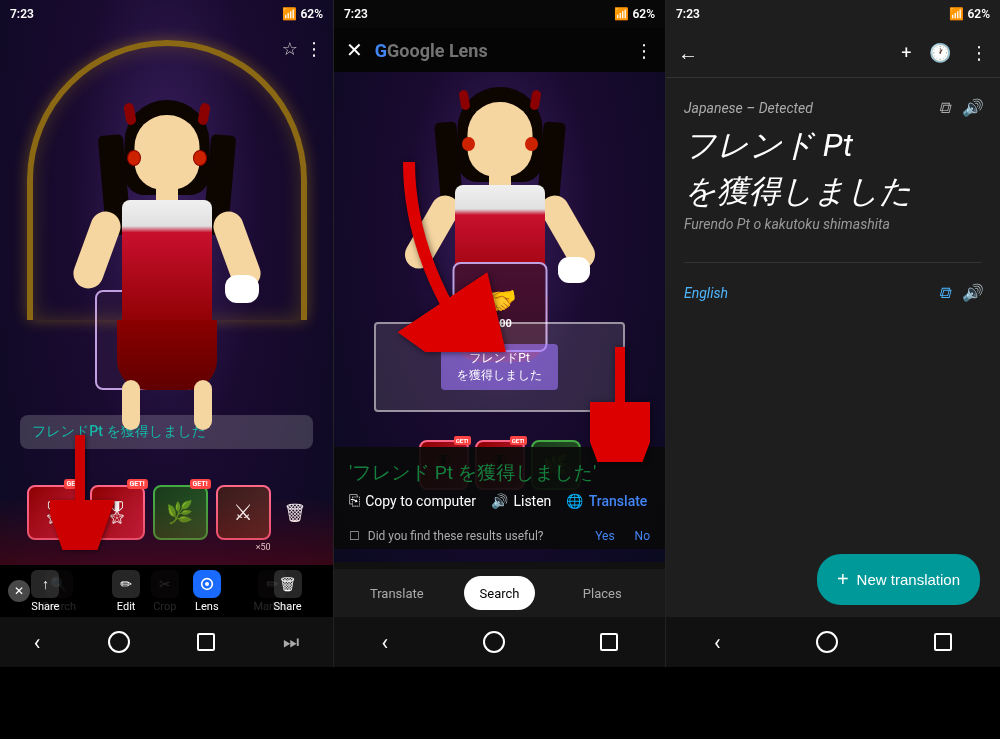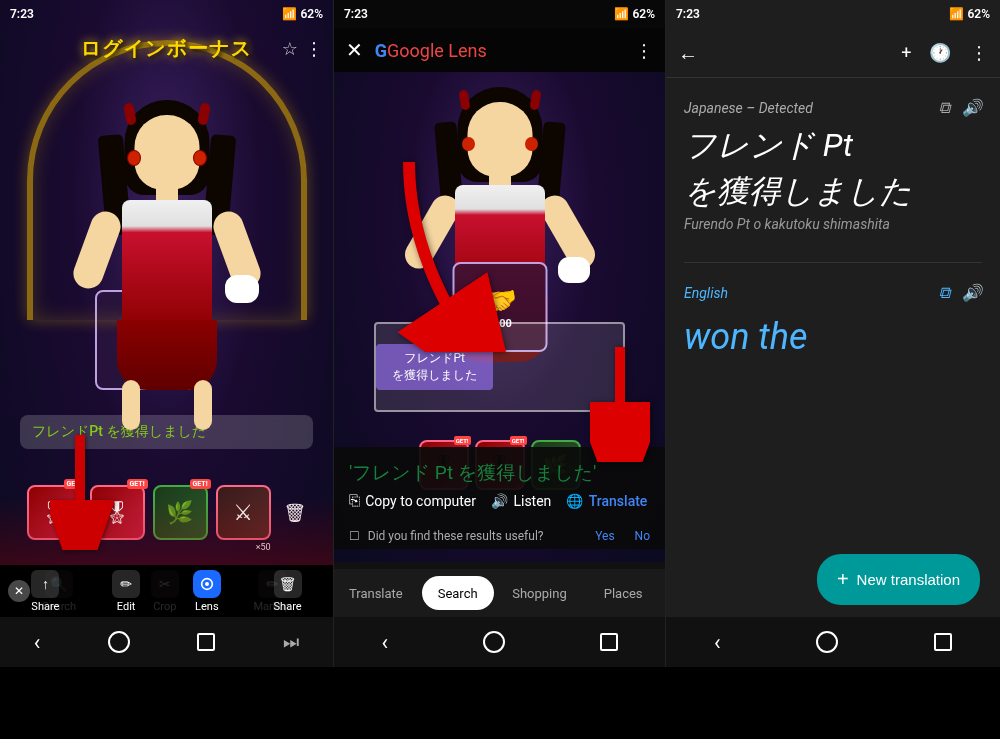--- a/index.html
+++ b/index.html
@@ -116,21 +116,21 @@
     }
     
     .p1-text-bubble {
       position: absolute;
       top: 415px;
       left: 20px;
       right: 20px;
       background: rgba(255,255,255,0.18);
       border-radius: 8px;
       padding: 8px 12px;
-      color: #84cc16;
+      color: #14b8a6;
       font-size: 14px;
       font-weight: 500;
       backdrop-filter: blur(4px);
     }
     
     .p1-items-row {
       position: absolute;
       bottom: 120px;
       left: 0; right: 0;
       height: 70px;
@@ -258,23 +258,23 @@
       align-items: center;
       padding: 0 12px;
       z-index: 10;
     }
     .p2-close-x {
       color: #fff;
       font-size: 20px;
       margin-right: 12px;
     }
     .p2-lens-title {
-      color: #ef4444;
+      color: #737373;
       font-size: 18px;
-      font-weight: 400;
+      font-weight: 700;
     }
     .p2-lens-logo {
       color: #4285f4;
       font-size: 18px;
       font-weight: bold;
     }
     .p2-menu-dots {
       margin-left: auto;
       color: #fff;
       font-size: 18px;
@@ -566,21 +566,20 @@
 
   <div class="p1-status-bar">
     <span>7:23</span>
     <div class="status-icons">
       <span>📶</span>
       <span>62%</span>
     </div>
   </div>
 
   <div class="p1-title-bar">
-    <span class="p1-title">ログインボーナス</span>
     <span class="p1-star">☆</span>
     <span class="p1-menu">⋮</span>
   </div>
 
   <div class="p1-character">
 
     <div style="position:relative; width:200px; height:350px;">
 
       <div style="position:absolute;top:5px;left:50%;transform:translateX(-50%);width:85px;height:95px;background:#0d0500;border-radius:42px 42px 20px 20px;z-index:1;"></div>
 
@@ -743,21 +742,21 @@
       <div style="position:absolute;top:110px;right:18px;width:28px;height:80px;background:#f5d5a0;border-radius:14px;transform:rotate(-30deg);z-index:1;"></div>
       <div style="position:absolute;top:175px;right:10px;width:32px;height:26px;background:#fff;border-radius:11px;z-index:2;"></div>
       <div style="position:absolute;top:215px;left:50%;transform:translateX(-50%);width:95px;height:65px;background:linear-gradient(180deg,#8b0000,#600000);border-radius:0 0 28px 28px;z-index:2;"></div>
     </div>
 
     <div style="position:absolute;top:190px;left:50%;transform:translateX(-50%);width:95px;height:90px;background:rgba(40,20,60,0.75);border:2px solid #c0a0e0;border-radius:8px;display:flex;flex-direction:column;align-items:center;justify-content:center;">
       <span style="font-size:28px;">🤝</span>
       <span style="color:#fff;font-size:11px;font-weight:bold;">×100</span>
     </div>
 
-    <div style="position:absolute;top:250px;left:40px;right:40px;height:90px;background:rgba(255,255,255,0.12);border:2px solid rgba(255,255,255,0.5);border-radius:4px;display:flex;align-items:center;">
+    <div style="position:absolute;top:250px;left:40px;right:40px;height:90px;background:rgba(255,255,255,0.12);border:2px solid rgba(255,255,255,0.5);border-radius:4px;display:flex;align-items:center;justify-content:center;">
       <div style="background:rgba(160,120,255,0.6);padding:6px 16px;border-radius:4px;color:#fff;font-size:12px;text-align:center;">
         フレンドPt<br>を獲得しました
       </div>
     </div>
 
     <div style="position:absolute;top:360px;left:0;right:0;height:65px;display:flex;align-items:center;justify-content:center;gap:6px;padding:0 10px;">
       <div style="width:50px;height:50px;background:linear-gradient(135deg,#8b0000,#cc2244);border-radius:8px;border:2px solid #ff6688;display:flex;align-items:center;justify-content:center;font-size:20px;position:relative;">
         🎖<span style="position:absolute;top:-6px;right:-4px;background:#ff4444;color:#fff;font-size:6px;font-weight:bold;padding:1px 2px;border-radius:2px;">GET!</span>
       </div>
       <div style="width:50px;height:50px;background:linear-gradient(135deg,#8b0000,#cc2244);border-radius:8px;border:2px solid #ff6688;display:flex;align-items:center;justify-content:center;font-size:20px;position:relative;">
@@ -815,23 +814,20 @@
   </div>
 
   <div class="p2-tabs">
     <div class="p2-tab">
       <span>Translate</span>
     </div>
     <div class="p2-tab active">
       <span>Search</span>
     </div>
     <div class="p2-tab">
-      <span>Shopping</span>
-    </div>
-    <div class="p2-tab">
       <span>Places</span>
     </div>
   </div>
 
   <div class="nav-bar">
     <span class="nav-chevron">‹</span>
     <div class="nav-circle"></div>
     <div class="nav-square"></div>
   </div>
 </div>
@@ -876,23 +872,20 @@
     <div class="p3-divider"></div>
 
     <div class="p3-lang-target">
       <span>English</span>
       <div class="p3-lang-icons">
         <span class="p3-lang-icon" style="color:#4db6ff;">⧉</span>
         <span class="p3-lang-icon" style="color:#4db6ff;">🔊</span>
       </div>
     </div>
 
-    <div class="p3-translation" style="margin-top: 8px;">
-      <span>won the</span>
-    </div>
   </div>
 
   <button class="p3-new-btn">
     <span class="p3-new-btn-plus">+</span>
     <span>New translation</span>
   </button>
 
   <div class="nav-bar">
     <span class="nav-chevron">‹</span>
     <div class="nav-circle"></div>

